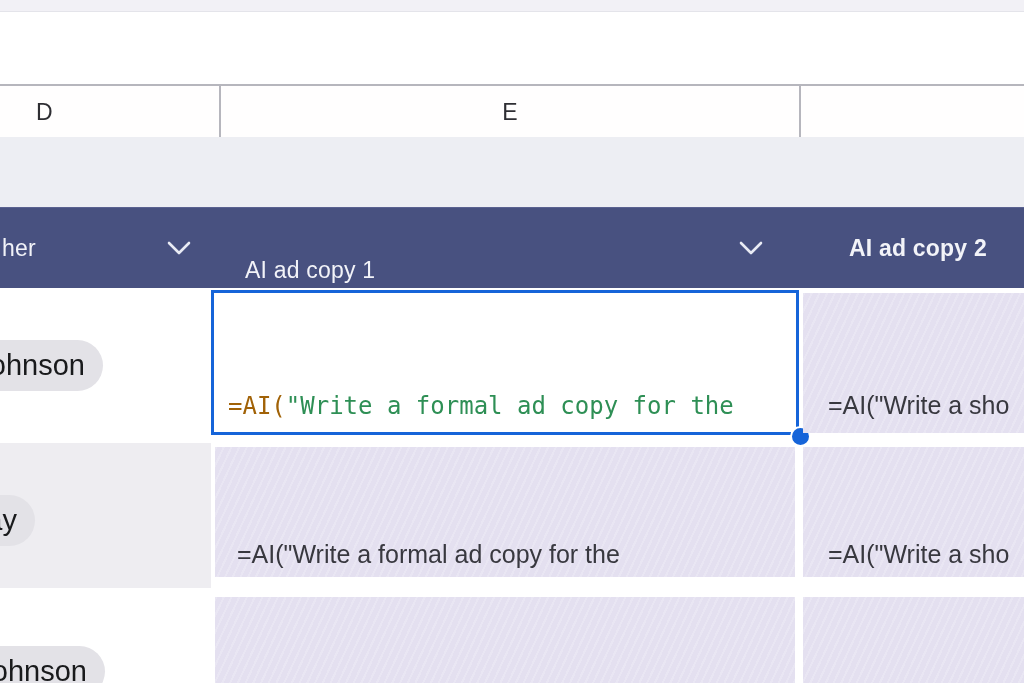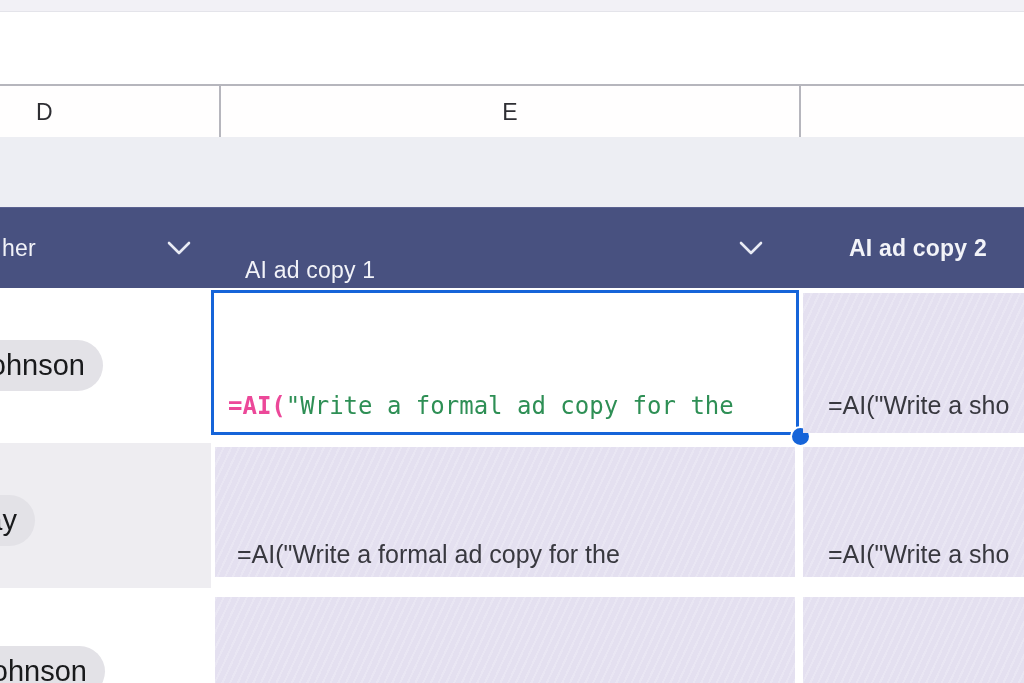--- a/index.html
+++ b/index.html
@@ -39,21 +39,21 @@
   .pcell{position:absolute;background:#e4e0f0;color:#38383f;overflow:hidden;
          background-image:repeating-linear-gradient(115deg,rgba(255,255,255,.20) 0 2px,rgba(255,255,255,0) 2px 7px);}
   .pcell .txt{position:absolute;left:22px;top:0;font-size:25px;line-height:38px;white-space:pre;}
   .pcell.fcol .txt{left:25px;}
 
   
   .sel-cell{position:absolute;left:211px;top:290px;width:588px;height:145px;background:#ffffff;
             border:3px solid #1564d9;box-sizing:border-box;}
   .code{position:absolute;left:14px;top:11px;font-family:"DejaVu Sans Mono",monospace;
         font-size:24px;line-height:41px;white-space:pre;}
-  .code-dark{color:#ec4899;font-weight:bold;}
+  .code-dark{color:#a16207;}
   .code-str{color:#2e8f55;}
   .code-range{color:#c9882e;}
   .fill-handle{position:absolute;left:790px;top:426px;width:17px;height:17px;border-radius:50%;
                background:#1564d9;border:2px solid #ffffff;box-sizing:content-box;}
 </style>
 </head>
 <body>
 
 <div class="stage">
 

